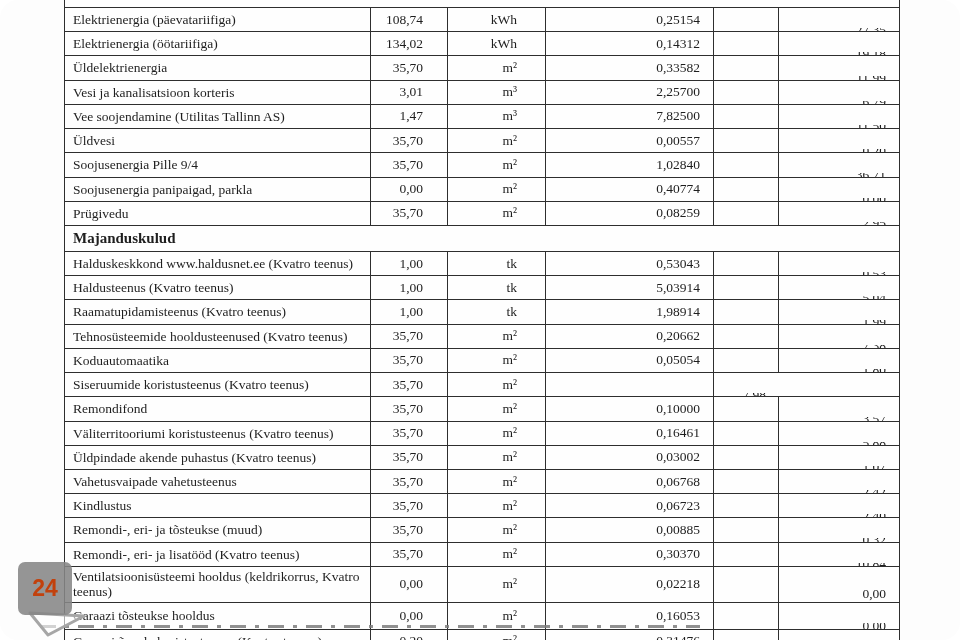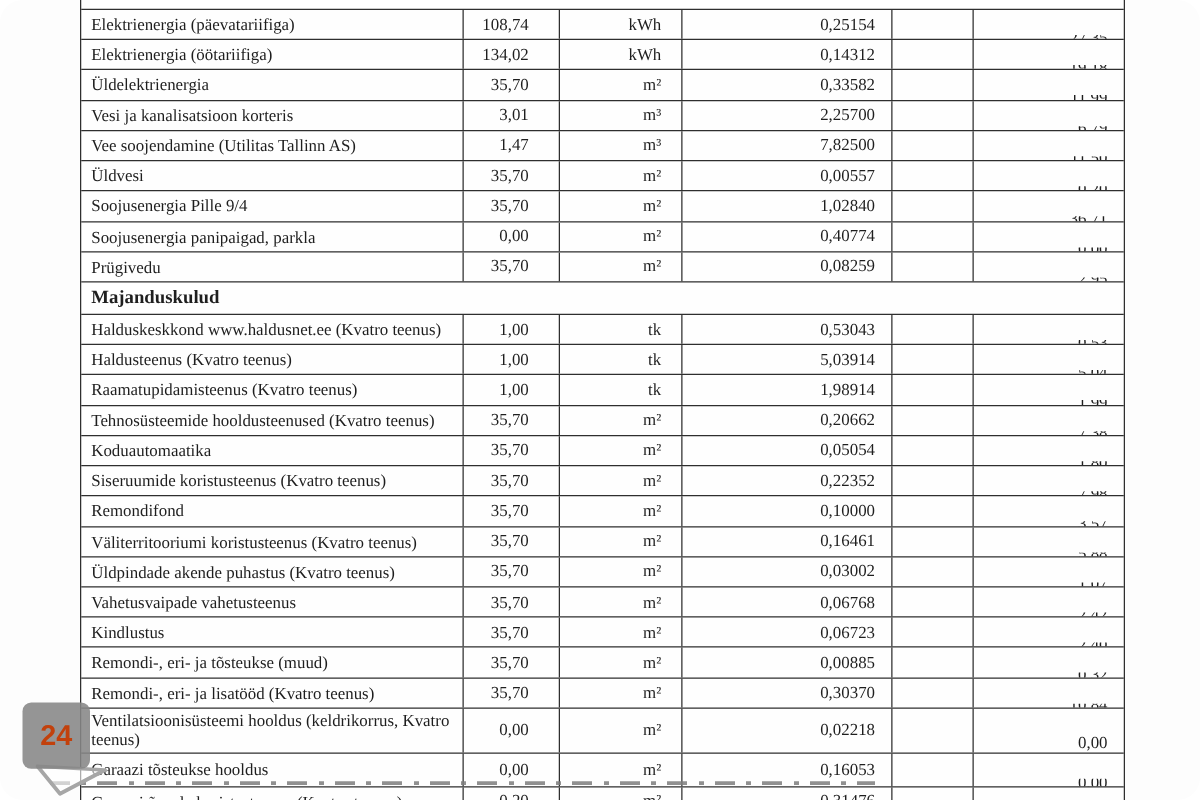--- a/index.html
+++ b/index.html
@@ -30,21 +30,21 @@
     display:flex;align-items:center;
     box-sizing:border-box;
     font-size:13.5px;
     overflow:hidden;
     border-right:1.2px solid #2e2e2e;
   }
   .cell:last-child{border-right:none;}
   .cell.name{padding-left:8px;padding-right:2px;justify-content:flex-start;white-space:nowrap;line-height:1.12;}
   .row.tall .cell.name{white-space:normal;}
   .cell.qty{justify-content:flex-end;padding-right:24px;}
-  .cell.unit{justify-content:flex-end;padding-right:16px;}
+  .cell.unit{justify-content:flex-end;padding-right:28px;}
   .cell.price{justify-content:flex-end;padding-right:13px;}
   .cell.blank{}
   .cell.total{justify-content:flex-end;padding-right:13px;margin-top:20px;}
   .cell.secname{
     height:100%;display:flex;align-items:center;
     padding-left:8px;font-weight:bold;font-size:15px;
     border-right:none;
   }
   .dashed-line{
     position:absolute;left:40px;top:625px;width:660px;height:2.6px;
@@ -202,21 +202,20 @@
     <div class="cell unit">m²</div>
     <div class="cell price">0,05054</div>
     <div class="cell blank"></div>
     <div class="cell total">1,80</div>
   </div>
 
   <div class="row">
     <div class="cell name">Siseruumide koristusteenus (Kvatro teenus)</div>
     <div class="cell qty">35,70</div>
     <div class="cell unit">m²</div>
-    <div class="cell price">0,22352</div>
     <div class="cell blank"></div>
     <div class="cell total">7,98</div>
   </div>
 
   <div class="row">
     <div class="cell name">Remondifond</div>
     <div class="cell qty">35,70</div>
     <div class="cell unit">m²</div>
     <div class="cell price">0,10000</div>
     <div class="cell blank"></div>

